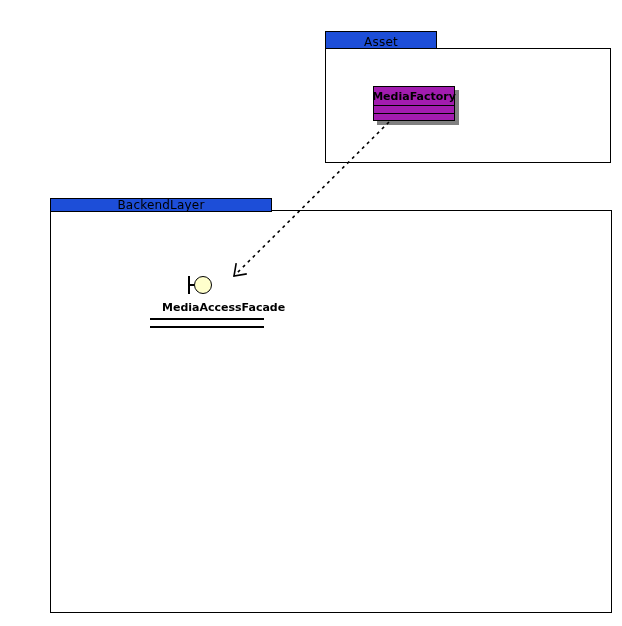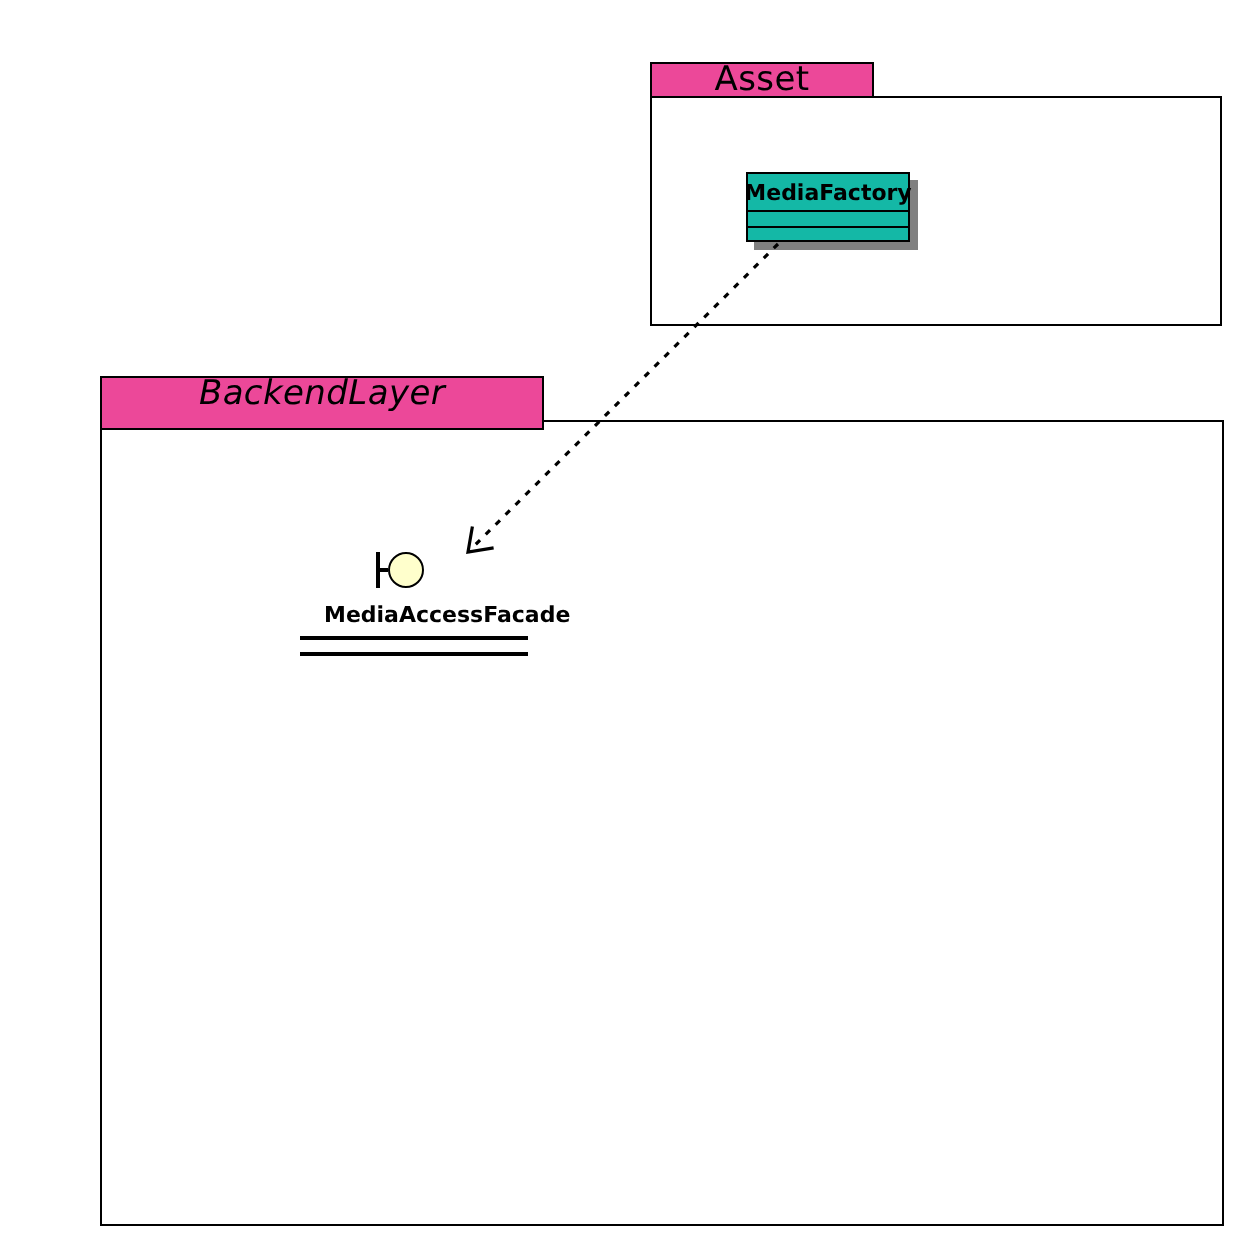--- a/index.html
+++ b/index.html
@@ -15,28 +15,28 @@
     font-family: "DejaVu Sans", sans-serif;
     overflow: hidden;
   }
 
   
   .package { position: absolute; }
   .pkg-tab {
     position: absolute;
     box-sizing: border-box;
     border: 1px solid #000000;
-    background: #ec4899;
+    background: #1d4ed8;
     text-align: center;
-    font-size: 17px;
+    font-size: 12px;
     color: #000000;
     letter-spacing: 0.2px;
     line-height: 1;
     display: flex;
-    align-items: flex-start;
+    align-items: flex-end;
     justify-content: center;
     z-index: 3;
   }
   .pkg-body {
     position: absolute;
     box-sizing: border-box;
     border: 1px solid #000000;
     background: #ffffff;
     z-index: 2;
   }
@@ -118,27 +118,27 @@
 
   <div class="package">
     <div class="pkg-body" id="asset-body" style="left: 325px; top: 48px; width: 286px; height: 115px;"></div>
     <div class="pkg-tab" id="asset-tab" style="left: 325px; top: 31px; width: 112px; height: 18px;">
       <span>Asset</span>
     </div>
   </div>
 
   <div class="package">
     <div class="pkg-body" id="backend-body" style="left: 50px; top: 210px; width: 562px; height: 403px;"></div>
-    <div class="pkg-tab" id="backend-tab" style="left: 50px; top: 188px; width: 222px; height: 27px; font-style: italic;">
+    <div class="pkg-tab" id="backend-tab" style="left: 50px; top: 198px; width: 222px; height: 14px;">
       <span>BackendLayer</span>
     </div>
   </div>
 
   <div class="class-shadow" id="mf-shadow" style="left: 377px; top: 90px; width: 82px; height: 35px; background: rgb(128, 128, 128);"></div>
-  <div class="class-box" id="mf-box" style="left: 373px; top: 86px; width: 82px; height: 35px; background: #14b8a6; border-color: rgb(0, 0, 0);">
+  <div class="class-box" id="mf-box" style="left: 373px; top: 86px; width: 82px; height: 35px; background: #a21caf; border-color: rgb(0, 0, 0);">
     <div class="class-name" id="mf-name" style="height: 19px;">
       <span>MediaFactory</span>
     </div>
     <div class="class-compartment" id="mf-attrs" style="height: 8px;"></div>
     <div class="class-compartment last" id="mf-ops" style="flex: 1 1 auto;"></div>
   </div>
 
   <div class="lollipop">
     <div class="lolli-bar" id="la-bar" style="left: 188px; top: 276px; width: 2px; height: 18px;"></div>
     <div class="lolli-stem" id="la-stem" style="left: 188px; top: 284px; width: 6px; height: 2px;"></div>

